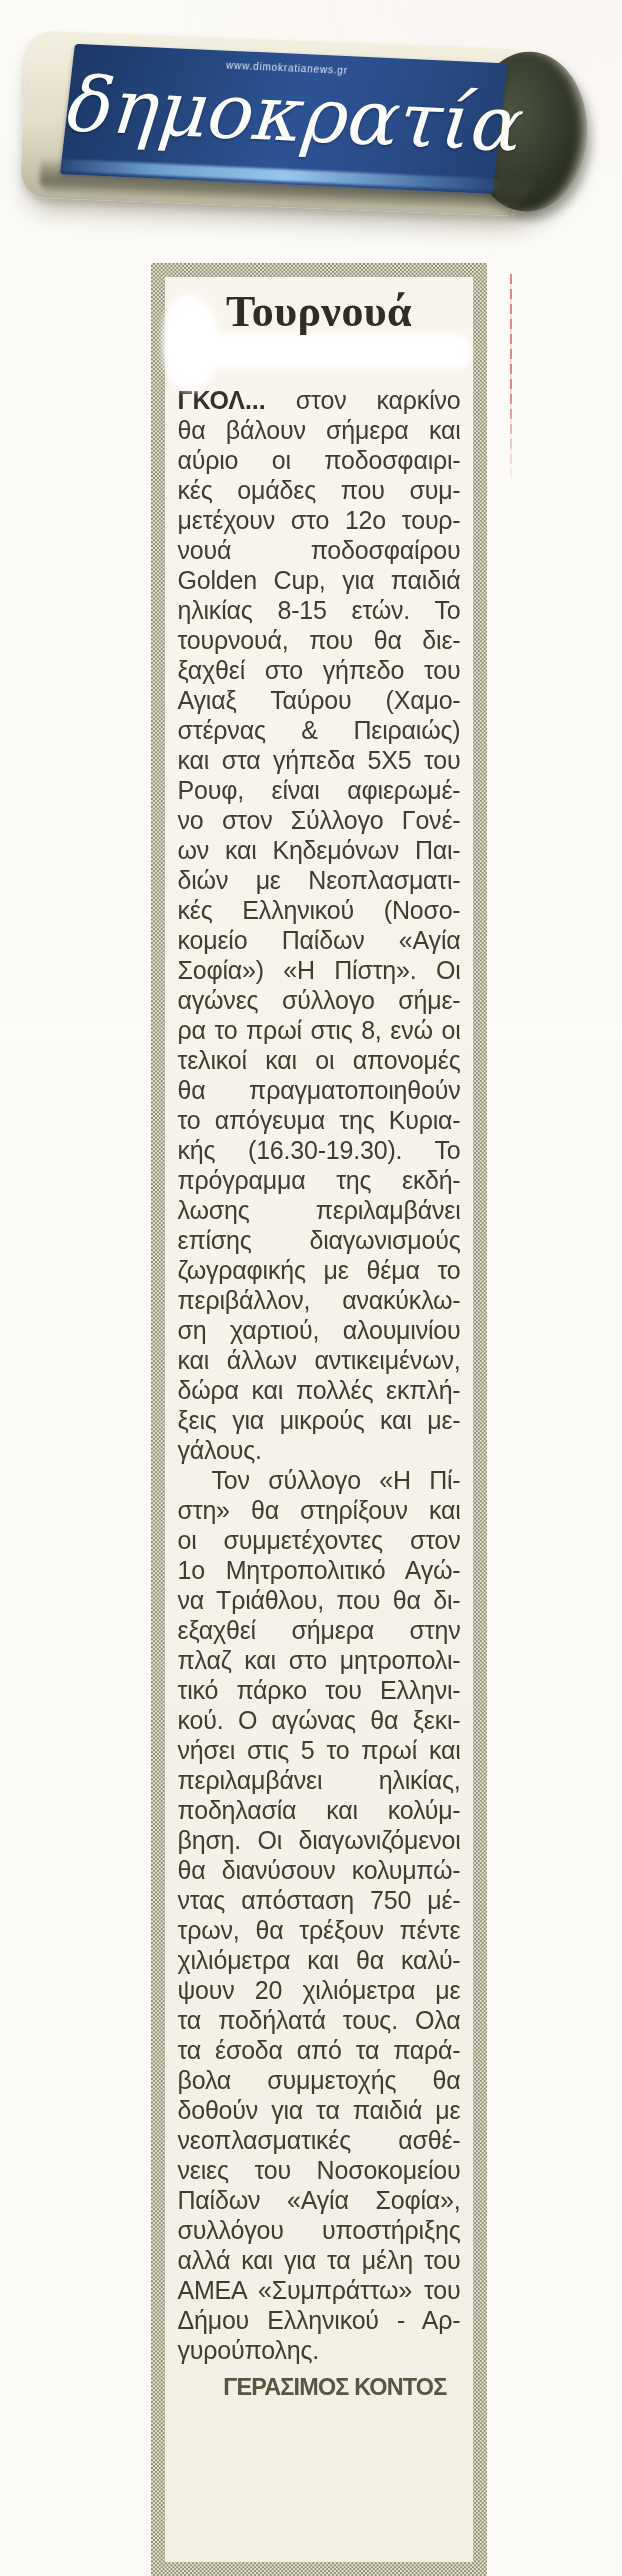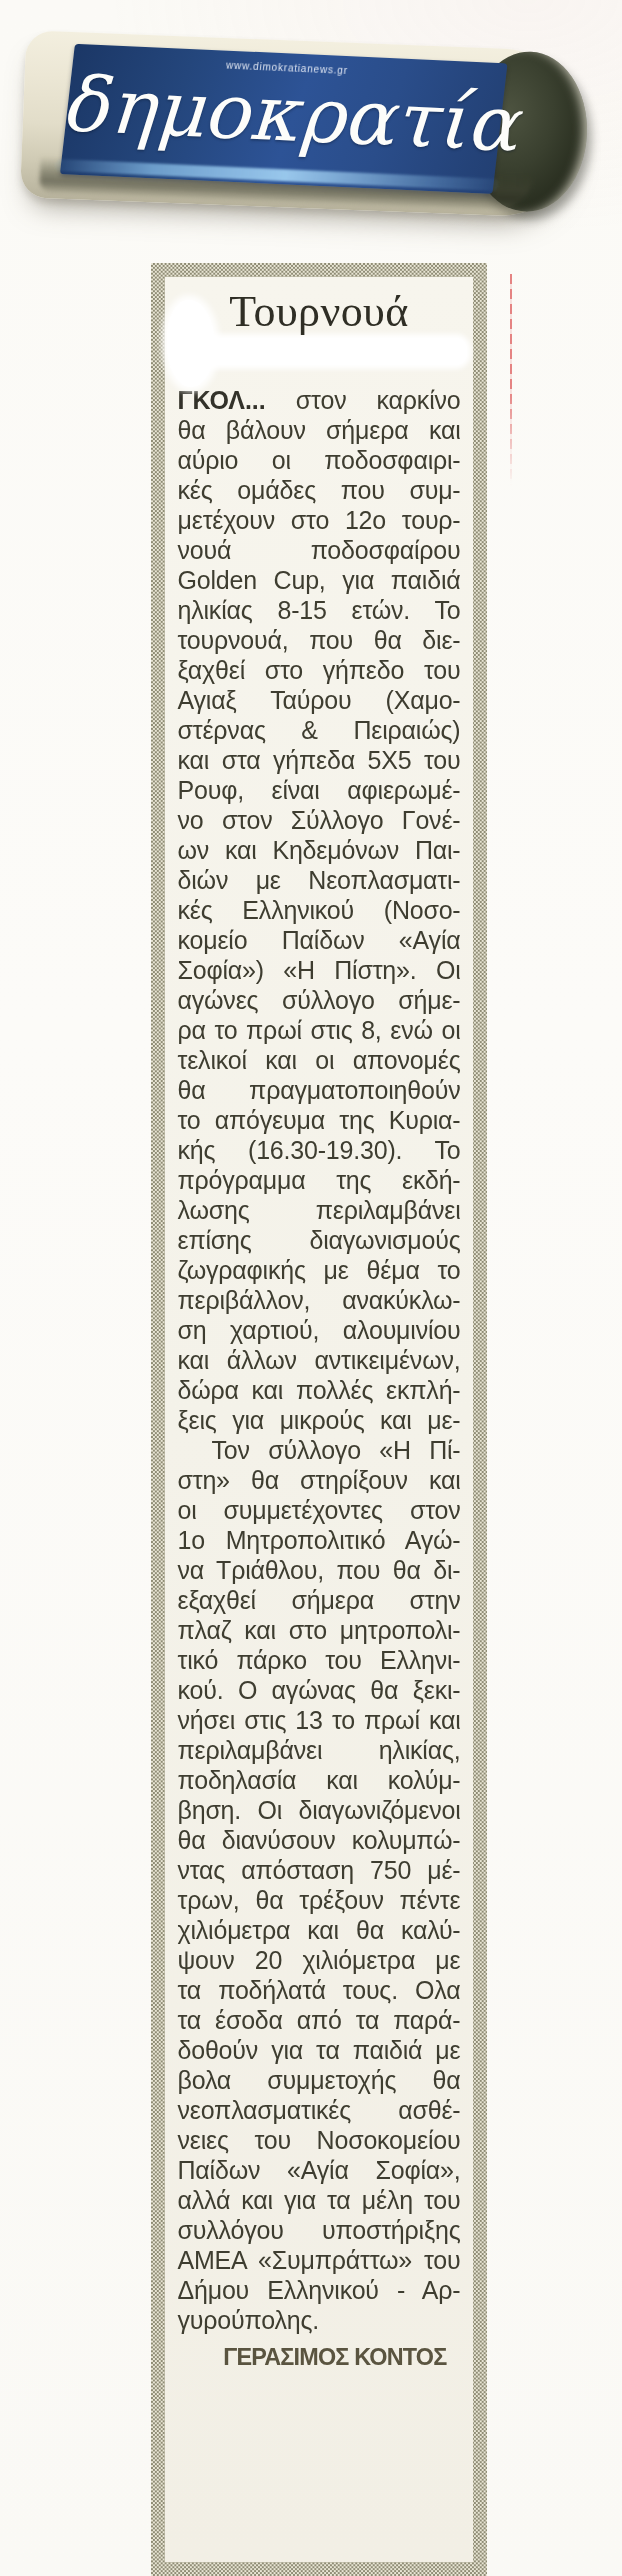--- a/index.html
+++ b/index.html
@@ -64,21 +64,21 @@
     box-sizing:border-box;padding:14px;
     background:conic-gradient(#8e8b74 25%, #e9e6d5 0 50%, #8e8b74 0 75%, #e9e6d5 0) 0 0 / 3.9px 3.9px;
   }
   .clip-inner{
     box-sizing:border-box;width:100%;height:100%;
     padding:11px 12.5px 20px 12.5px;
     background:linear-gradient(to bottom,#f7f5ed 0%,#f4f2e9 50%,#f2efe5 100%);
   }
   .headline{
     margin:0;text-align:center;
-    font-family:"Liberation Serif","DejaVu Serif",serif;font-weight:400;
+    font-family:"Liberation Serif","DejaVu Serif",serif;font-weight:700;
     font-size:44px;line-height:47px;color:#2f2e25;letter-spacing:0.4px;
   }
   .erase-strip{
     height:26.5px;margin:3.1px -6.2px 3.1px -3.1px;background:#ffffff;
     border-radius:11px;box-shadow:0 0 5.4px 3.9px rgba(255,255,255,0.95);
   }
   .body{margin-top:20px;color:#3e3d30;font-size:25px;line-height:30px;letter-spacing:-0.2px;}
   .bline{text-align:justify;text-align-last:justify;white-space:normal;}
   .bline.nj{text-align-last:left;}
   .bline.ind{text-indent:34px;}
@@ -155,49 +155,50 @@
             <div class="bline">κής (16.30-19.30). Το</div>
             <div class="bline">πρόγραμμα της εκδή-</div>
             <div class="bline">λωσης περιλαμβάνει</div>
             <div class="bline">επίσης διαγωνισμούς</div>
             <div class="bline">ζωγραφικής με θέμα το</div>
             <div class="bline">περιβάλλον, ανακύκλω-</div>
             <div class="bline">ση χαρτιού, αλουμινίου</div>
             <div class="bline">και άλλων αντικειμένων,</div>
             <div class="bline">δώρα και πολλές εκπλή-</div>
             <div class="bline">ξεις για μικρούς και με-</div>
+            <div class="bline nj">γάλους.</div>
           </div>
         <div>
             <div class="bline ind">Τον σύλλογο «Η Πί-</div>
             <div class="bline">στη» θα στηρίξουν και</div>
             <div class="bline">οι συμμετέχοντες στον</div>
             <div class="bline">1ο Μητροπολιτικό Αγώ-</div>
             <div class="bline">να Τριάθλου, που θα δι-</div>
             <div class="bline">εξαχθεί σήμερα στην</div>
             <div class="bline">πλαζ και στο μητροπολι-</div>
             <div class="bline">τικό πάρκο του Ελληνι-</div>
             <div class="bline">κού. Ο αγώνας θα ξεκι-</div>
-            <div class="bline">νήσει στις 13 το πρωί και</div>
+            <div class="bline">νήσει στις 5 το πρωί και</div>
             <div class="bline">περιλαμβάνει ηλικίας,</div>
             <div class="bline">ποδηλασία και κολύμ-</div>
             <div class="bline">βηση. Οι διαγωνιζόμενοι</div>
             <div class="bline">θα διανύσουν κολυμπώ-</div>
             <div class="bline">ντας απόσταση 750 μέ-</div>
             <div class="bline">τρων, θα τρέξουν πέντε</div>
             <div class="bline">χιλιόμετρα και θα καλύ-</div>
             <div class="bline">ψουν 20 χιλιόμετρα με</div>
             <div class="bline">τα ποδήλατά τους. Ολα</div>
             <div class="bline">τα έσοδα από τα παρά-</div>
+            <div class="bline">βολα συμμετοχής θα</div>
             <div class="bline">δοθούν για τα παιδιά με</div>
-            <div class="bline">βολα συμμετοχής θα</div>
             <div class="bline">νεοπλασματικές ασθέ-</div>
             <div class="bline">νειες του Νοσοκομείου</div>
             <div class="bline">Παίδων «Αγία Σοφία»,</div>
+            <div class="bline">συλλόγου υποστήριξης</div>
             <div class="bline">αλλά και για τα μέλη του</div>
-            <div class="bline">συλλόγου υποστήριξης</div>
             <div class="bline">ΑΜΕΑ «Συμπράττω» του</div>
             <div class="bline">Δήμου Ελληνικού - Αρ-</div>
             <div class="bline nj">γυρούπολης.</div>
           </div>
         <div class="byline">ΓΕΡΑΣΙΜΟΣ ΚΟΝΤΟΣ</div>
       </div>
     </div>
   </div>
 
   <div class="red-line"></div>

